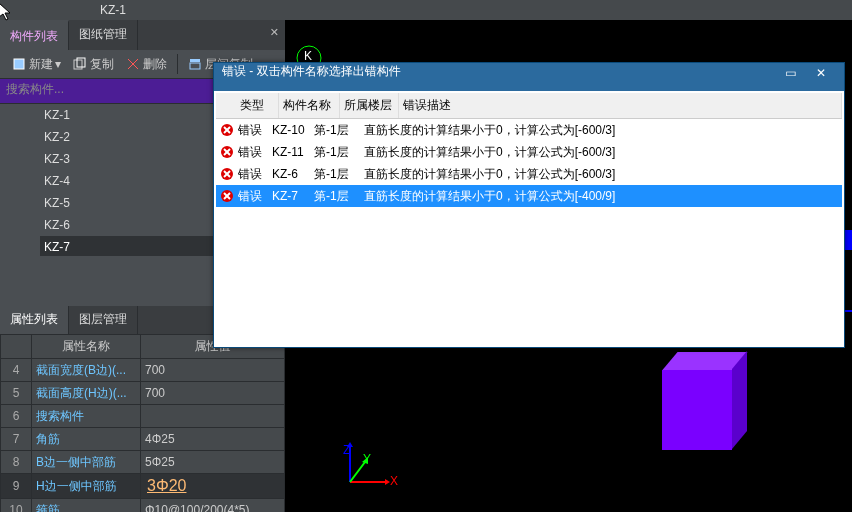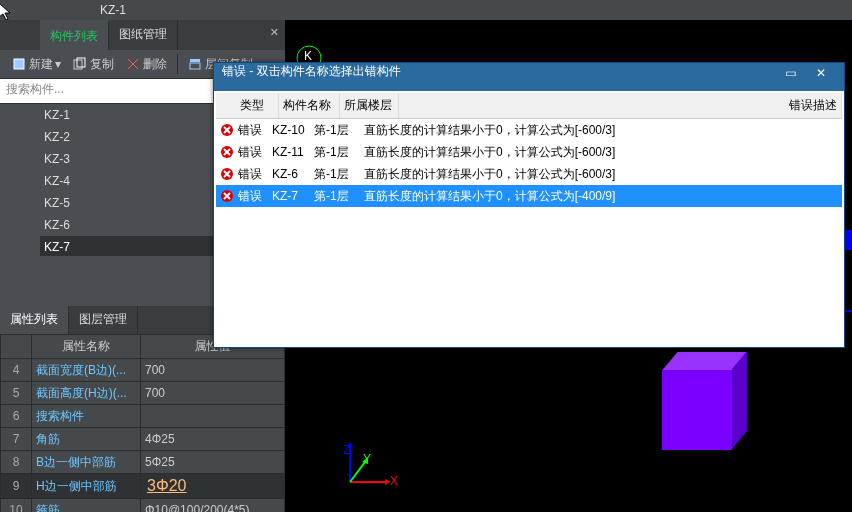--- a/index.html
+++ b/index.html
@@ -6,25 +6,25 @@
 .app{position:relative;width:852px;height:512px;overflow:hidden;}
 
 .topstrip{height:20px;background:#45494c;border-bottom:1px solid #2a2d30;display:flex;align-items:center;}
 .topstrip .tab{padding:2px 12px;color:#ddd;font-size:12px;}
 .cursor{position:absolute;top:2px;left:-2px;z-index:50;pointer-events:none;}
 
 .left{position:absolute;top:20px;left:0;width:285px;height:492px;background:#4a4e52;}
 .panel-close{position:absolute;right:6px;top:6px;color:#bbb;font-size:11px;}
 .panel-tabs{display:flex;background:#3a3d40;height:30px;}
 .panel-tabs .tab{padding:6px 10px 6px 10px;color:#ddd;border-right:1px solid #2a2d30;}
-.panel-tabs .tab.active{background:#4a4e52;border-top:2px solid #4a4e52;color:#22c55e;margin-left:40px;}
+.panel-tabs .tab.active{background:#4a4e52;border-top:2px solid #4a4e52;color:#f0abfc;}
 .toolbar{display:flex;align-items:center;height:28px;background:#4a4e52;border-bottom:1px solid #2a2d30;padding-left:6px;}
 .toolbar .btn{display:flex;align-items:center;padding:0 6px;color:#ccc;}
 .toolbar .ic{width:14px;height:14px;margin-right:3px;display:inline-block;}
-.search{height:20px;background:#ffffff;border-bottom:1px solid #2a2d30;padding:2px 6px;color:#888;}
+.search{height:20px;background:#4c1d95;border-bottom:1px solid #2a2d30;padding:2px 6px;color:#888;}
 .tree{background:#4a4e52;height:152px;overflow:hidden;padding-left:40px;}
 .tree .item{height:22px;display:flex;align-items:center;color:#ddd;padding:0 4px;}
 .tree .item.sel{background:#2f3235;color:#fff;}
 
 .prop{position:absolute;top:286px;left:0;width:285px;}
 .prop .tabs{display:flex;background:#3a3d40;height:28px;}
 .prop .tabs .t{padding:5px 10px;color:#ddd;border-right:1px solid #2a2d30;}
 .prop .tabs .t.active{background:#4a4e52;color:#fff;}
 .prop table{width:100%;border-collapse:collapse;}
 .prop th{background:#45494c;color:#ccc;font-weight:normal;padding:3px 6px;text-align:center;border:1px solid #2a2d30;}
@@ -216,21 +216,21 @@
     <span class="title">错误 - 双击构件名称选择出错构件</span>
     <div class="winbtns">
       <div class="winbtn">▭</div>
       <div class="winbtn">✕</div>
     </div>
   </div>
   <div class="head" style="padding-left:20px;">
     <div class="col c-type">类型</div>
     <div class="col c-name" style="width:52px;">构件名称</div>
     <div class="col c-floor">所属楼层</div>
-    <div class="col" style="flex:1;text-align:right;">错误描述</div>
+    <div class="col" style="flex:1;text-align:left;">错误描述</div>
   </div>
   <div class="body" id="errBody">
         <div class="row">
           <svg class="erric" width="14" height="14">
             <circle cx="7" cy="7" r="6" fill="#d00"></circle>
             <line x1="4" y1="4" x2="10" y2="10" stroke="#fff" stroke-width="2"></line>
             <line x1="10" y1="4" x2="4" y2="10" stroke="#fff" stroke-width="2"></line>
           </svg>
           <span class="c-type">错误</span>
           <span class="c-name">KZ-10</span>

